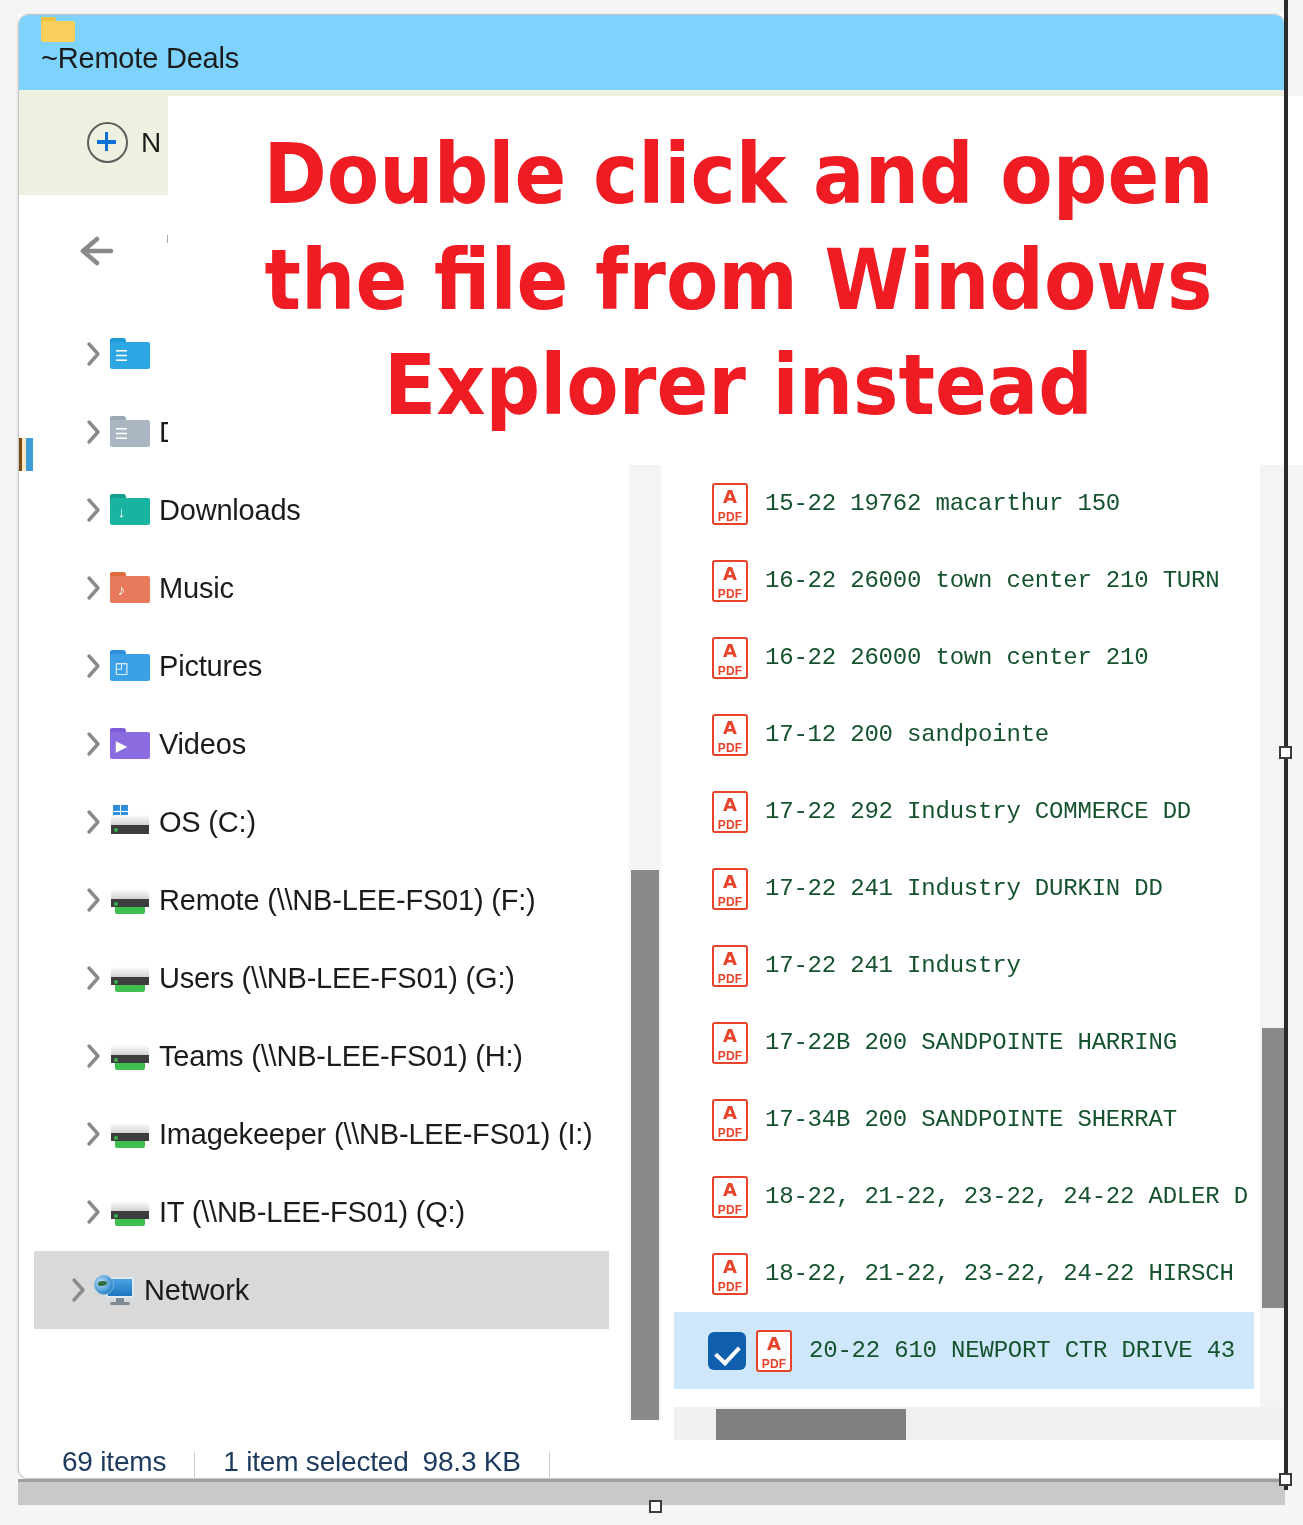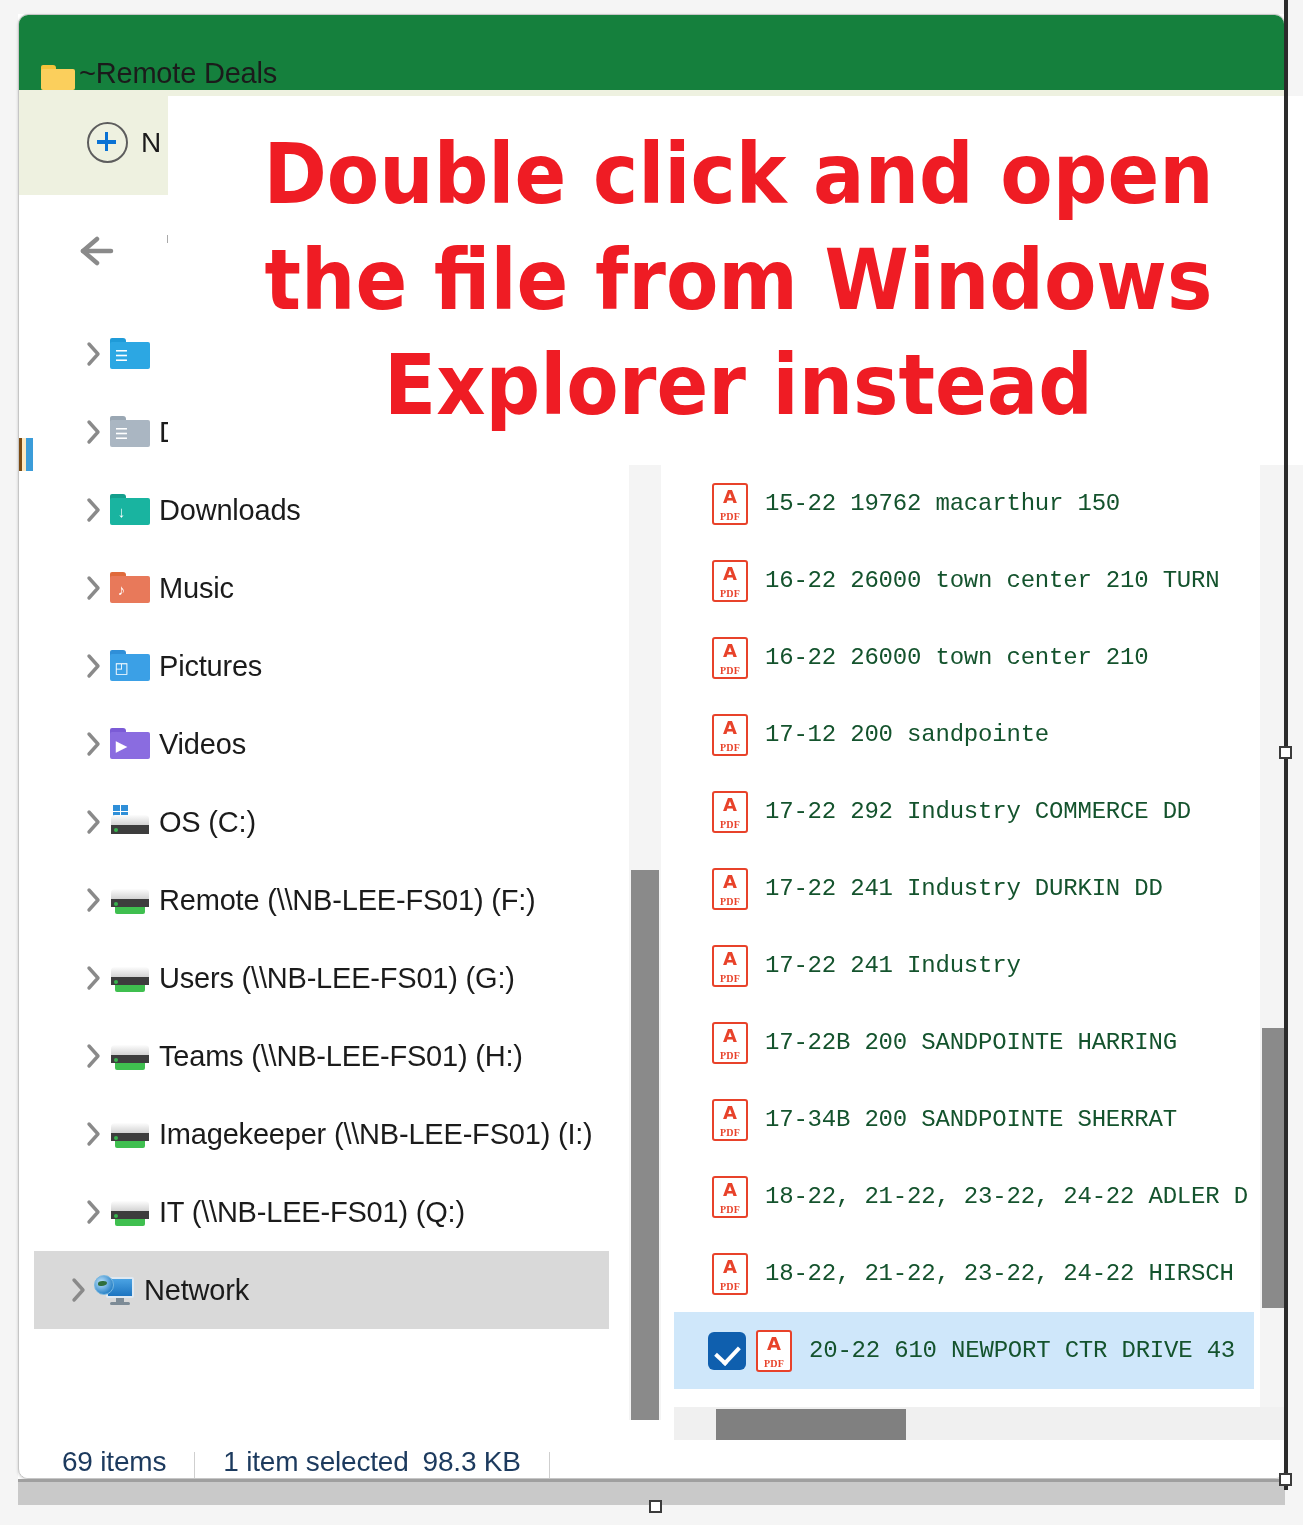--- a/index.html
+++ b/index.html
@@ -19,22 +19,22 @@
   #explorer-window{
     position:absolute;left:0px;top:0px;width:1267px;height:1465px;
     border:1px solid #c6c6c6;border-radius:10px;
     background:#ffffff;overflow:hidden;
     box-shadow:0 1px 3px rgba(0,0,0,.18);
     box-sizing:border-box;
   }
   
   #title-bar{
     position:absolute;left:0;top:0;width:100%;height:75px;
-    background:#15803d;
-    display:flex;align-items:flex-end;padding-left:22px;box-sizing:border-box;
+    background:#7dd3fc;
+    display:flex;align-items:flex-start;padding-left:22px;box-sizing:border-box;flex-direction:column;
   }
   .folder-tab-icon{
     width:34px;height:27px;position:relative;flex:0 0 auto;margin-right:4px;
   }
   .folder-tab-icon:before{
     content:"";position:absolute;left:0;top:2px;width:15px;height:6px;
     background:#f5c33b;border-radius:2px 3px 0 0;
   }
   .folder-tab-icon:after{
     content:"";position:absolute;left:0;top:6px;width:34px;height:21px;
@@ -151,21 +151,21 @@
     width:36px;height:42px;flex:0 0 auto;margin-right:17px;position:relative;
     background:#fff;border:2.5px solid #e8422a;border-radius:3px;box-sizing:border-box;
   }
   .pdf-icon .a{
     position:absolute;left:0;right:0;top:3px;text-align:center;
     font-size:18px;line-height:18px;color:#e8422a;font-weight:bold;
     font-family:"DejaVu Sans", sans-serif;
   }
   .pdf-icon .t{
     position:absolute;left:0;right:0;bottom:2px;text-align:center;
-    font-size:10px;line-height:8px;color:#e8422a;font-weight:bold;letter-spacing:.2px;font-family:Liberation Serif, serif;
+    font-size:12px;line-height:8px;color:#e8422a;font-weight:bold;letter-spacing:.2px;
   }
   .file-name{font-size:24px;color:#14532d;letter-spacing:-.2px;font-family:Liberation Mono, monospace;}
   
   #file-scrollbar{
     position:absolute;left:1241px;top:450px;width:38px;height:955px;background:#f4f4f4;
   }
   #file-scroll-thumb{
     position:absolute;left:1243px;top:1013px;width:34px;height:280px;background:#8a8a8a;
   }
   

